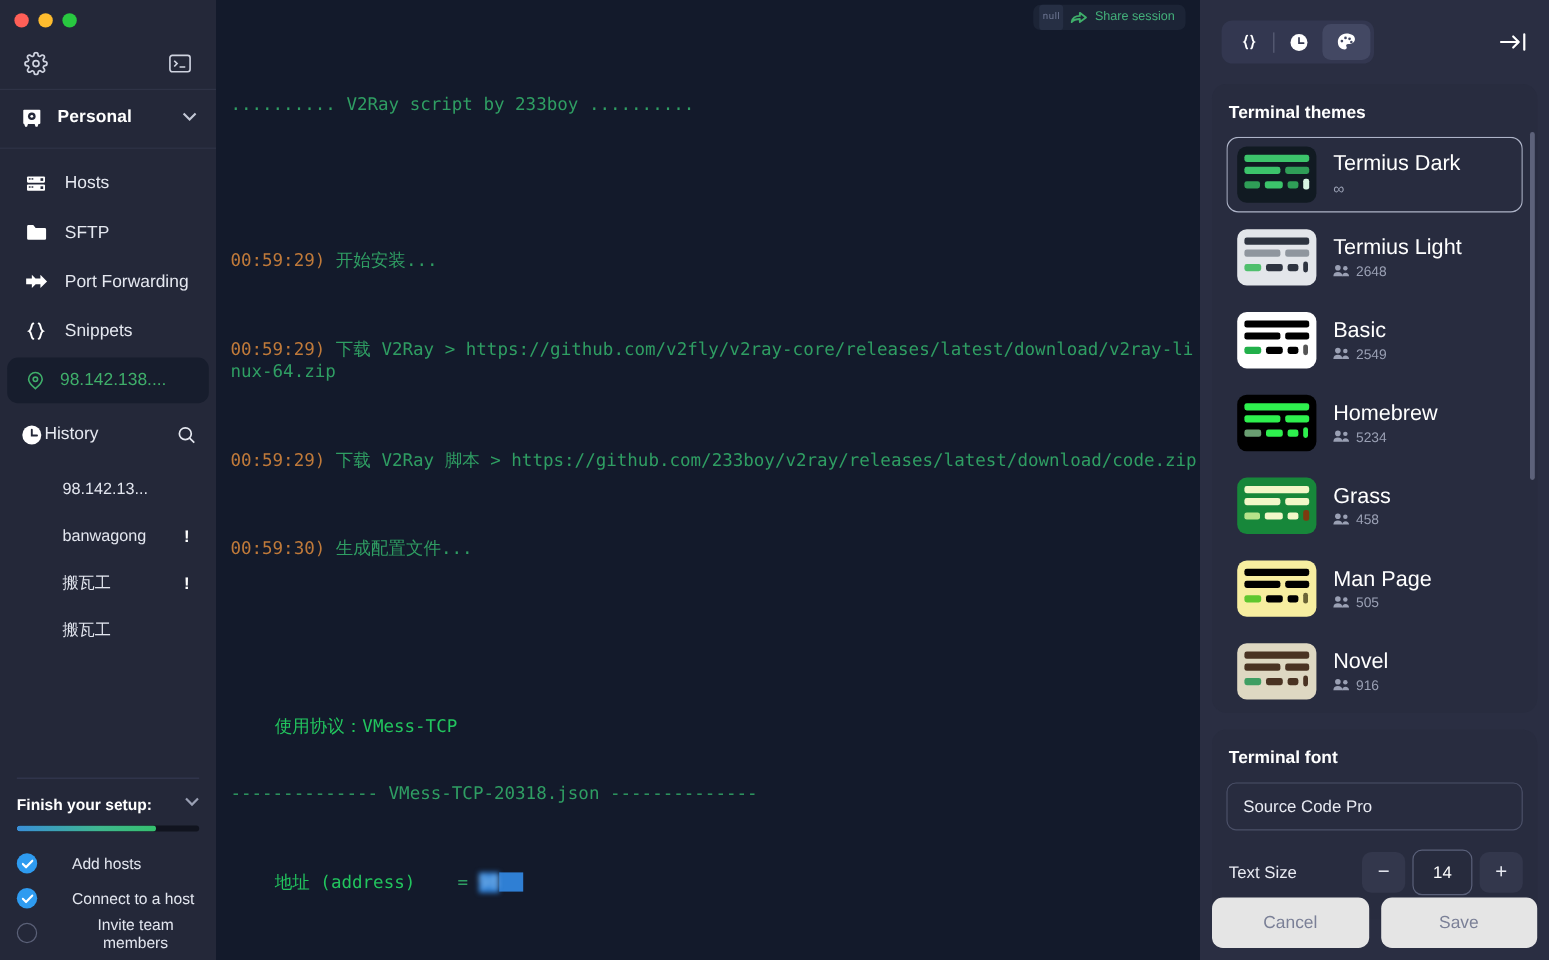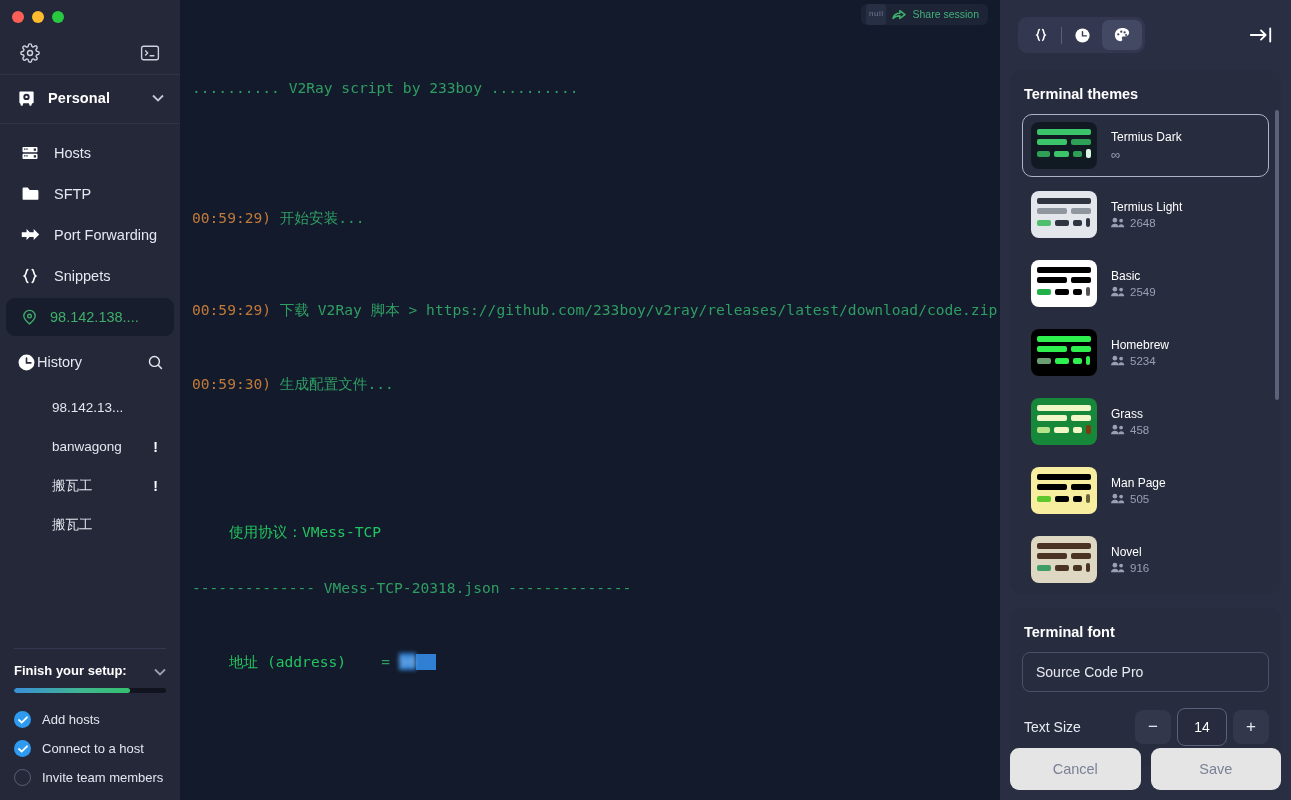--- a/index.html
+++ b/index.html
@@ -74,32 +74,32 @@
     padding: 0 22px 0 52px;
   }
   .hist-item .label { color: #e3e6ef; font-size: 13.5px; flex: 1; }
   .bang { color: #ffffff; font-size: 14px; font-weight: bold; }
 
   .setup {
     position: absolute; left: 0; right: 0; bottom: 0;
     padding: 0 14px 8px 14px;
   }
   .setup-divider { height: 1px; background: #343850; margin-bottom: 14px; }
-  .setup-head { display: flex; align-items: flex-end; }
+  .setup-head { display: flex; align-items: flex-start; }
   .setup-title { color: #ffffff; font-size: 13px; font-weight: bold; flex: 1; }
   .progress {
     height: 5px; border-radius: 3px; background: #11141f;
     margin: 10px 0 12px 0; overflow: hidden;
   }
   .progress-fill {
     height: 100%; width: 76%;
     background: linear-gradient(90deg, #3a8fd8 0%, #3fb88e 60%, #35c06e 100%);
     border-radius: 3px;
   }
-  .check-item { display: flex; align-items: center; gap: 11px; height: 29px; text-align: center; }
+  .check-item { display: flex; align-items: center; gap: 29px; height: 29px; text-align: center; }
   .check-item .label { color: #e3e6ef; font-size: 13px; }
   .circle-chk {
     width: 17px; height: 17px; border-radius: 50%;
     display: flex; align-items: center; justify-content: center;
     flex: 0 0 17px;
   }
   .circle-chk.on { background: #2e9bf0; }
   .circle-chk.off { border: 1.6px solid #5b6178; }
   .circle-chk svg { display: block; }
 
@@ -177,21 +177,21 @@
     border: 1.5px solid transparent;
   }
   .theme-item.selected { border-color: #aeb4c8; }
   .thumb {
     width: 66px; height: 47px; border-radius: 8px; flex: 0 0 66px;
     padding: 7px 6px; display: flex; flex-direction: column; gap: 4px;
   }
   .bar-row { display: flex; gap: 4px; align-items: center; }
   .bar { height: 6px; border-radius: 2px; }
   .theme-meta { display: flex; flex-direction: column; gap: 3px; }
-  .theme-name { color: #ffffff; font-size: 12px; }
+  .theme-name { color: #ffffff; font-size: 18px; }
   .theme-sub { color: #9aa0b4; font-size: 11.5px; display: flex; align-items: center; gap: 5px; }
   .infinity { color: #9aa0b4; font-size: 13px; letter-spacing: -1px; }
   .scrollbar {
     position: absolute; right: 2px; top: 40px; width: 4px;
     height: 290px; border-radius: 2px; background: #5d627a;
   }
 
   .font-card { margin-top: 14px; padding-bottom: 20px; }
   .font-input {
     height: 40px; border: 1px solid #4b5068; border-radius: 8px;
@@ -407,20 +407,21 @@
       </span>
       <span class="share-label">Share session</span>
     </div>
 
     <div class="term-body">
       <div class="term-line g">.......... V2Ray script by 233boy ..........</div>
       <div class="term-line">&nbsp;</div>
 
       <div class="term-line"><span class="or">00:59:29)</span><span class="g"> 开始安装...</span></div>
 
+      <div class="term-line"><span class="or">00:59:29)</span><span class="g"> 下载 V2Ray &gt; </span><span class="g">https://github.com/v2fly/v2ray-core/releases/latest/download/v2ray-linux-64.zip</span></div>
 
       <div class="term-line"><span class="or">00:59:29)</span><span class="g"> 下载 V2Ray 脚本 &gt; </span><span class="g">https://github.com/233boy/v2ray/releases/latest/download/code.zip</span></div>
 
       <div class="term-line"><span class="or">00:59:30)</span><span class="g"> 生成配置文件...</span></div>
 
       <div class="term-line">&nbsp;</div>
 
       <div class="term-line cy">使用协议：VMess-TCP</div>
       <div class="term-line g">-------------- VMess-TCP-20318.json --------------</div>
 

